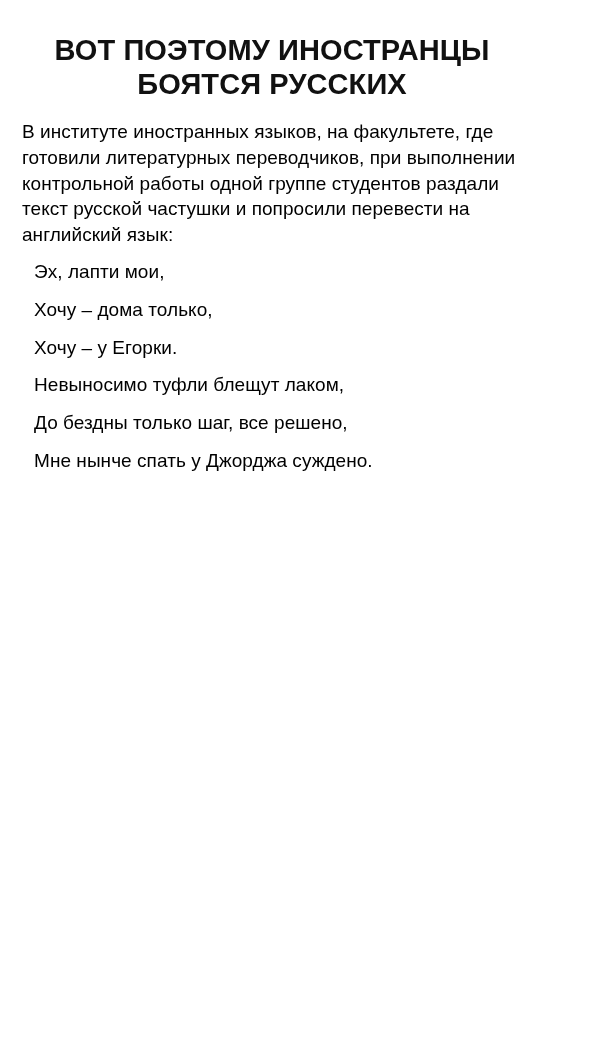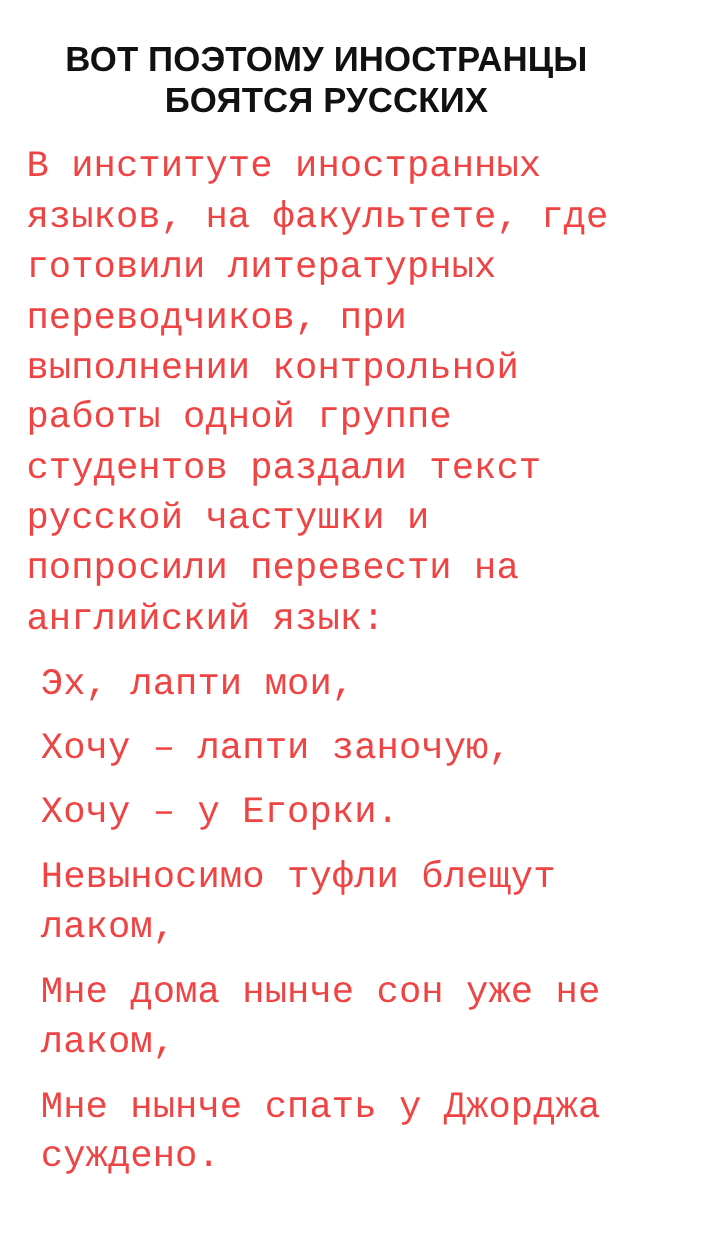--- a/index.html
+++ b/index.html
@@ -28,25 +28,24 @@
     line-height: 1.16;
     text-align: center;
     letter-spacing: 0.1px;
     margin: 0 0 18px 0;
     color: #111111;
   }
   .title .line {
     display: block;
   }
   .body-text {
-    font-size: 31px;
+    font-size: 19px;
     line-height: 1.35;
-    color: #ef4444;
+    color: #000000;
     letter-spacing: 0.05px;
-    font-family: Liberation Mono, monospace;
   }
   .para {
     margin: 0;
   }
   .verse-line {
     margin: 12px;
   }
 </style>
 </head>
 <body>
@@ -57,25 +56,25 @@
     <span class="line">ВОТ ПОЭТОМУ ИНОСТРАНЦЫ</span>
     <span class="line">БОЯТСЯ РУССКИХ</span>
   </h1>
 
   <div class="body-text">
 
     <p class="para">В институте иностранных языков, на факультете, где готовили литературных переводчиков, при выполнении контрольной работы одной группе студентов раздали текст русской частушки и попросили перевести на английский язык:</p>
 
     <div class="verse">
       <div class="verse-line">Эх, лапти мои,</div>
-      <div class="verse-line">Хочу – лапти заночую,</div>
+      <div class="verse-line">Хочу – дома только,</div>
       <div class="verse-line">Хочу – у Егорки.</div>
     </div>
 
 
     <div class="verse">
       <div class="verse-line">Невыносимо туфли блещут лаком,</div>
-      <div class="verse-line">Мне дома нынче сон уже не лаком,</div>
+      <div class="verse-line">До бездны только шаг, все решено,</div>
       <div class="verse-line">Мне нынче спать у Джорджа суждено.</div>
     </div>
 
   </div>
 </div>
 
 </body></html>

